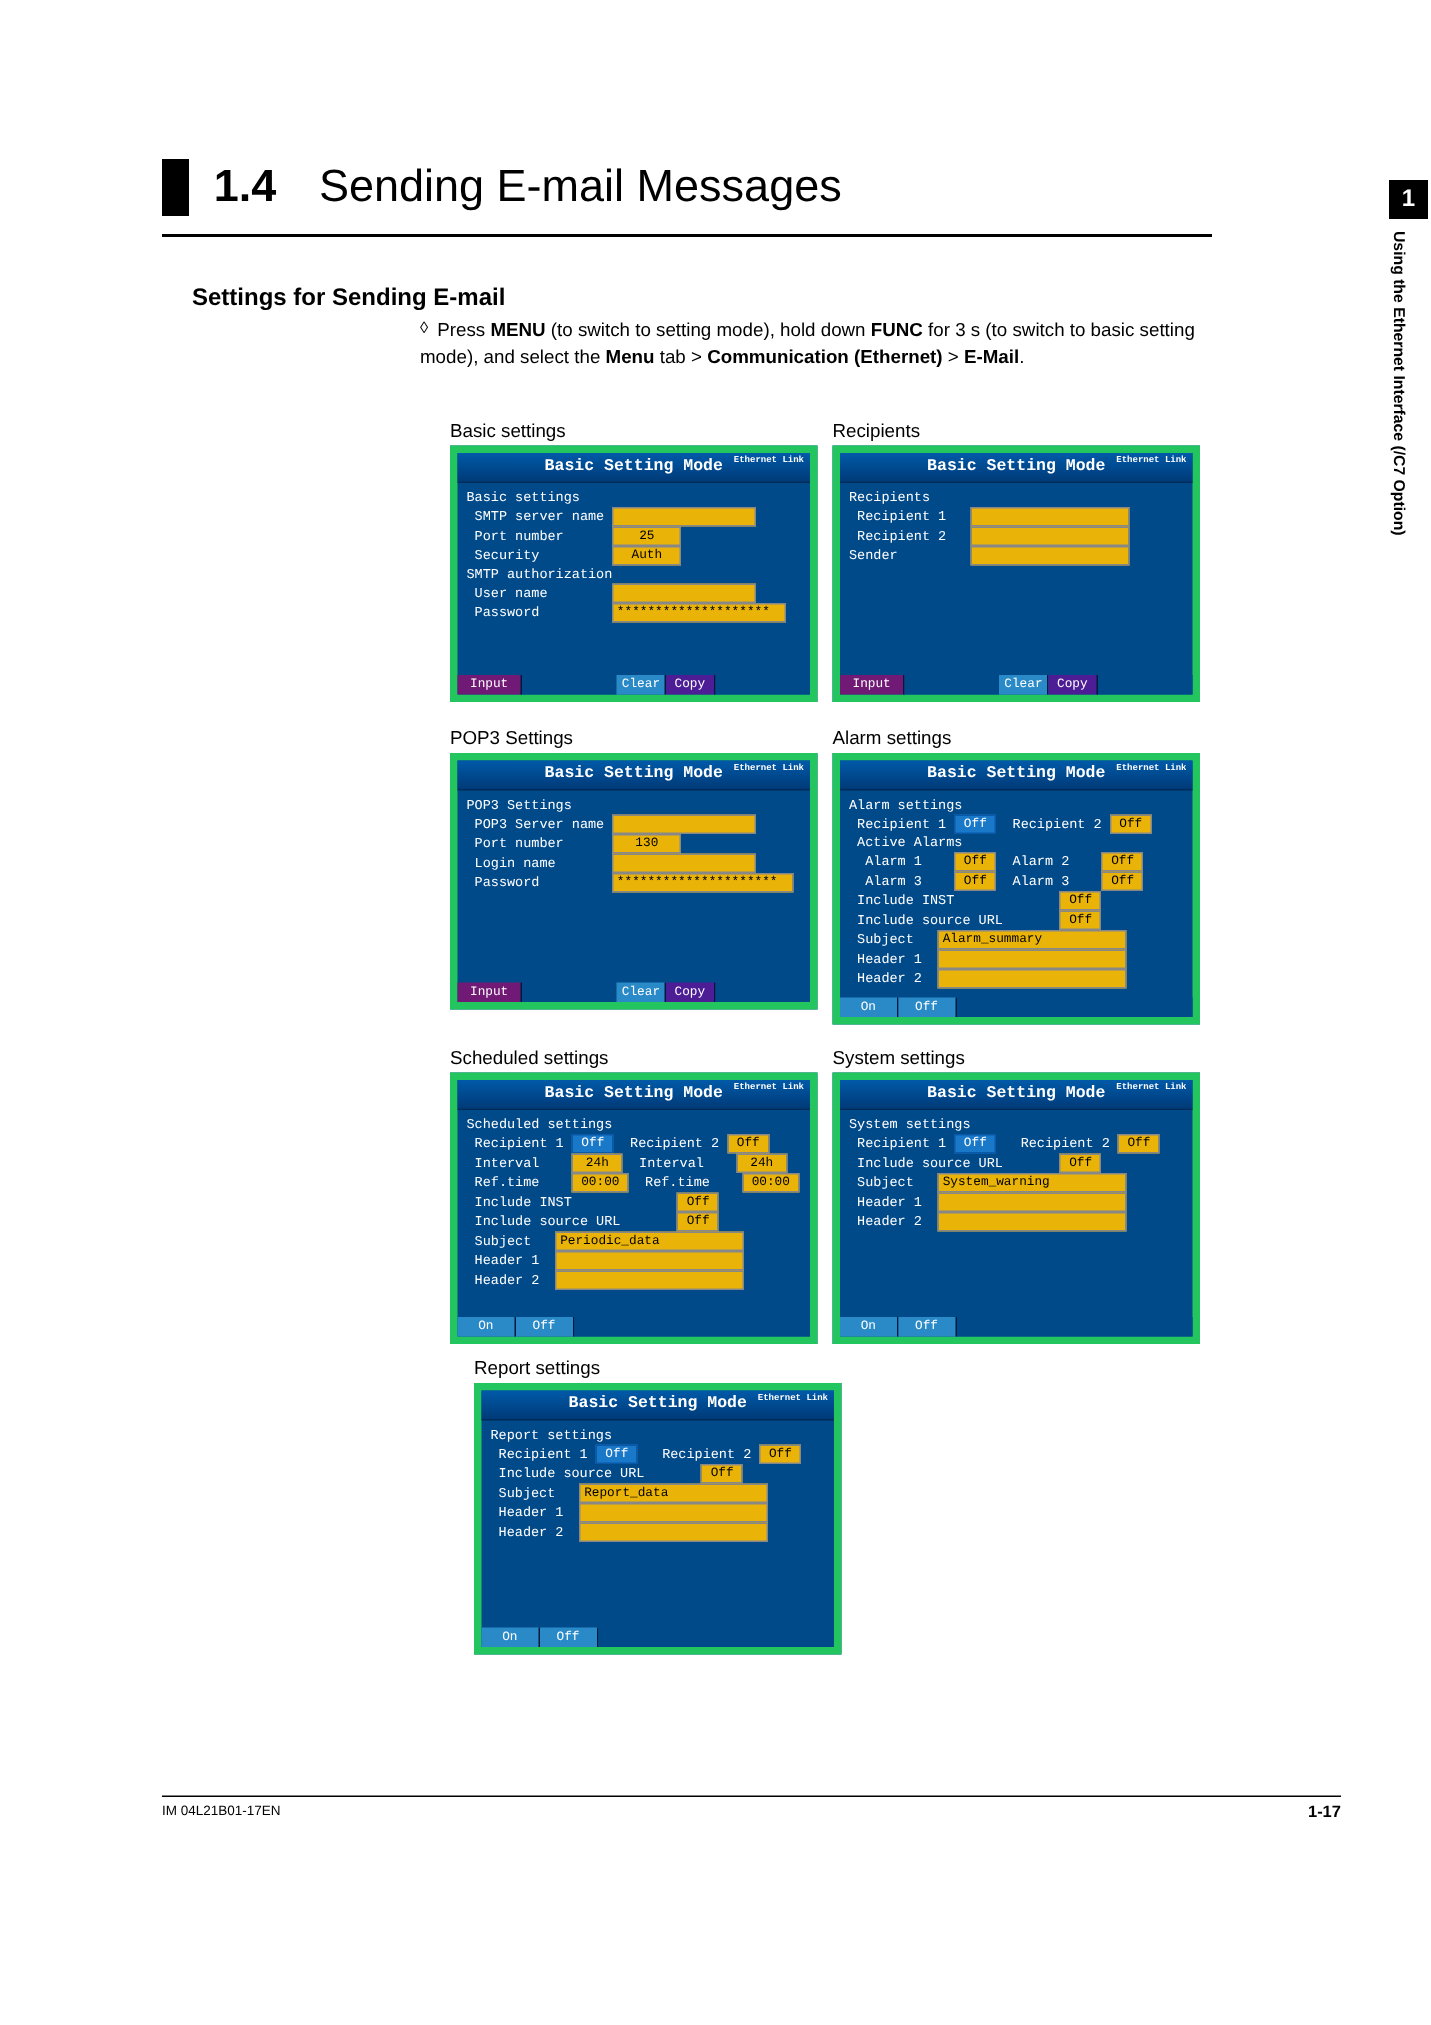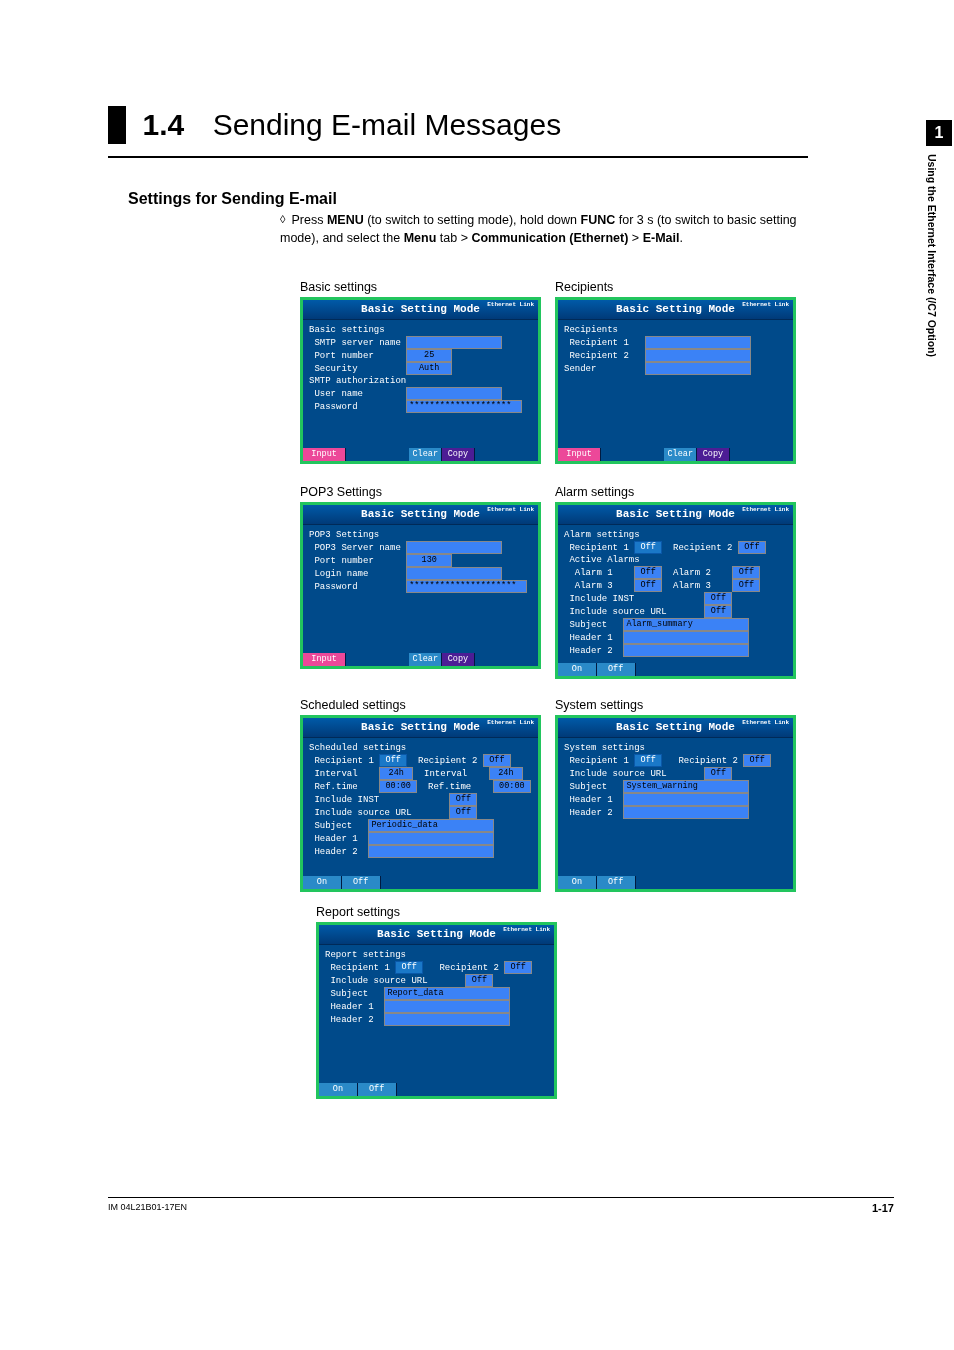--- a/index.html
+++ b/index.html
@@ -97,21 +97,21 @@
     margin-bottom: 3px;
   }
   .panel {
     width: 235px;
     background: #004a8a;
     color: #fff;
     font-family: "Courier New", monospace;
     font-size: 9px;
     line-height: 1.35;
     position: relative;
-    border: 3px solid #22c55e;
+    border: 5px solid #22c55e;
   }
   .panel .titlebar {
     background: linear-gradient(#005aa8,#003a78);
     font-weight: bold;
     color: #fff;
     font-size: 11px;
     text-align: center;
     padding: 2px 0;
     border-bottom: 1px solid #002a58;
     position: relative;
@@ -130,31 +130,31 @@
   }
   .panel .footer {
     display: flex;
     font-size: 8.5px;
   }
   .fbtn {
     padding: 1px 0;
     text-align: center;
     border-right: 1px solid #001a40;
   }
-  .fbtn.input { background:#ec4899; flex:1.2; }
+  .fbtn.input { background:#701a75; flex:1.2; }
   .fbtn.clear { background:#2a8ac8; flex:0.9; }
   .fbtn.copy  { background:#4c1d95; flex:0.9; }
   .fbtn.on    { background:#2a8ac8; flex:0.6; }
   .fbtn.off   { background:#2a8ac8; flex:0.6; }
   .fbtn.spacer{ background:#004a8a; flex:2.5; border-right:none; }
   .fbtn.spacer2{ background:#004a8a; flex:1.8; border-right:none; }
   .row { white-space: pre; }
   .fld {
     display: inline-block;
-    background: #3b82f6;
+    background: #eab308;
     color: #000;
     border: 1px solid #888;
     font-size: 8.5px;
     padding: 0 2px;
     vertical-align: middle;
     height: 11px;
     line-height: 11px;
     overflow: hidden;
   }
   .fld.sel {

